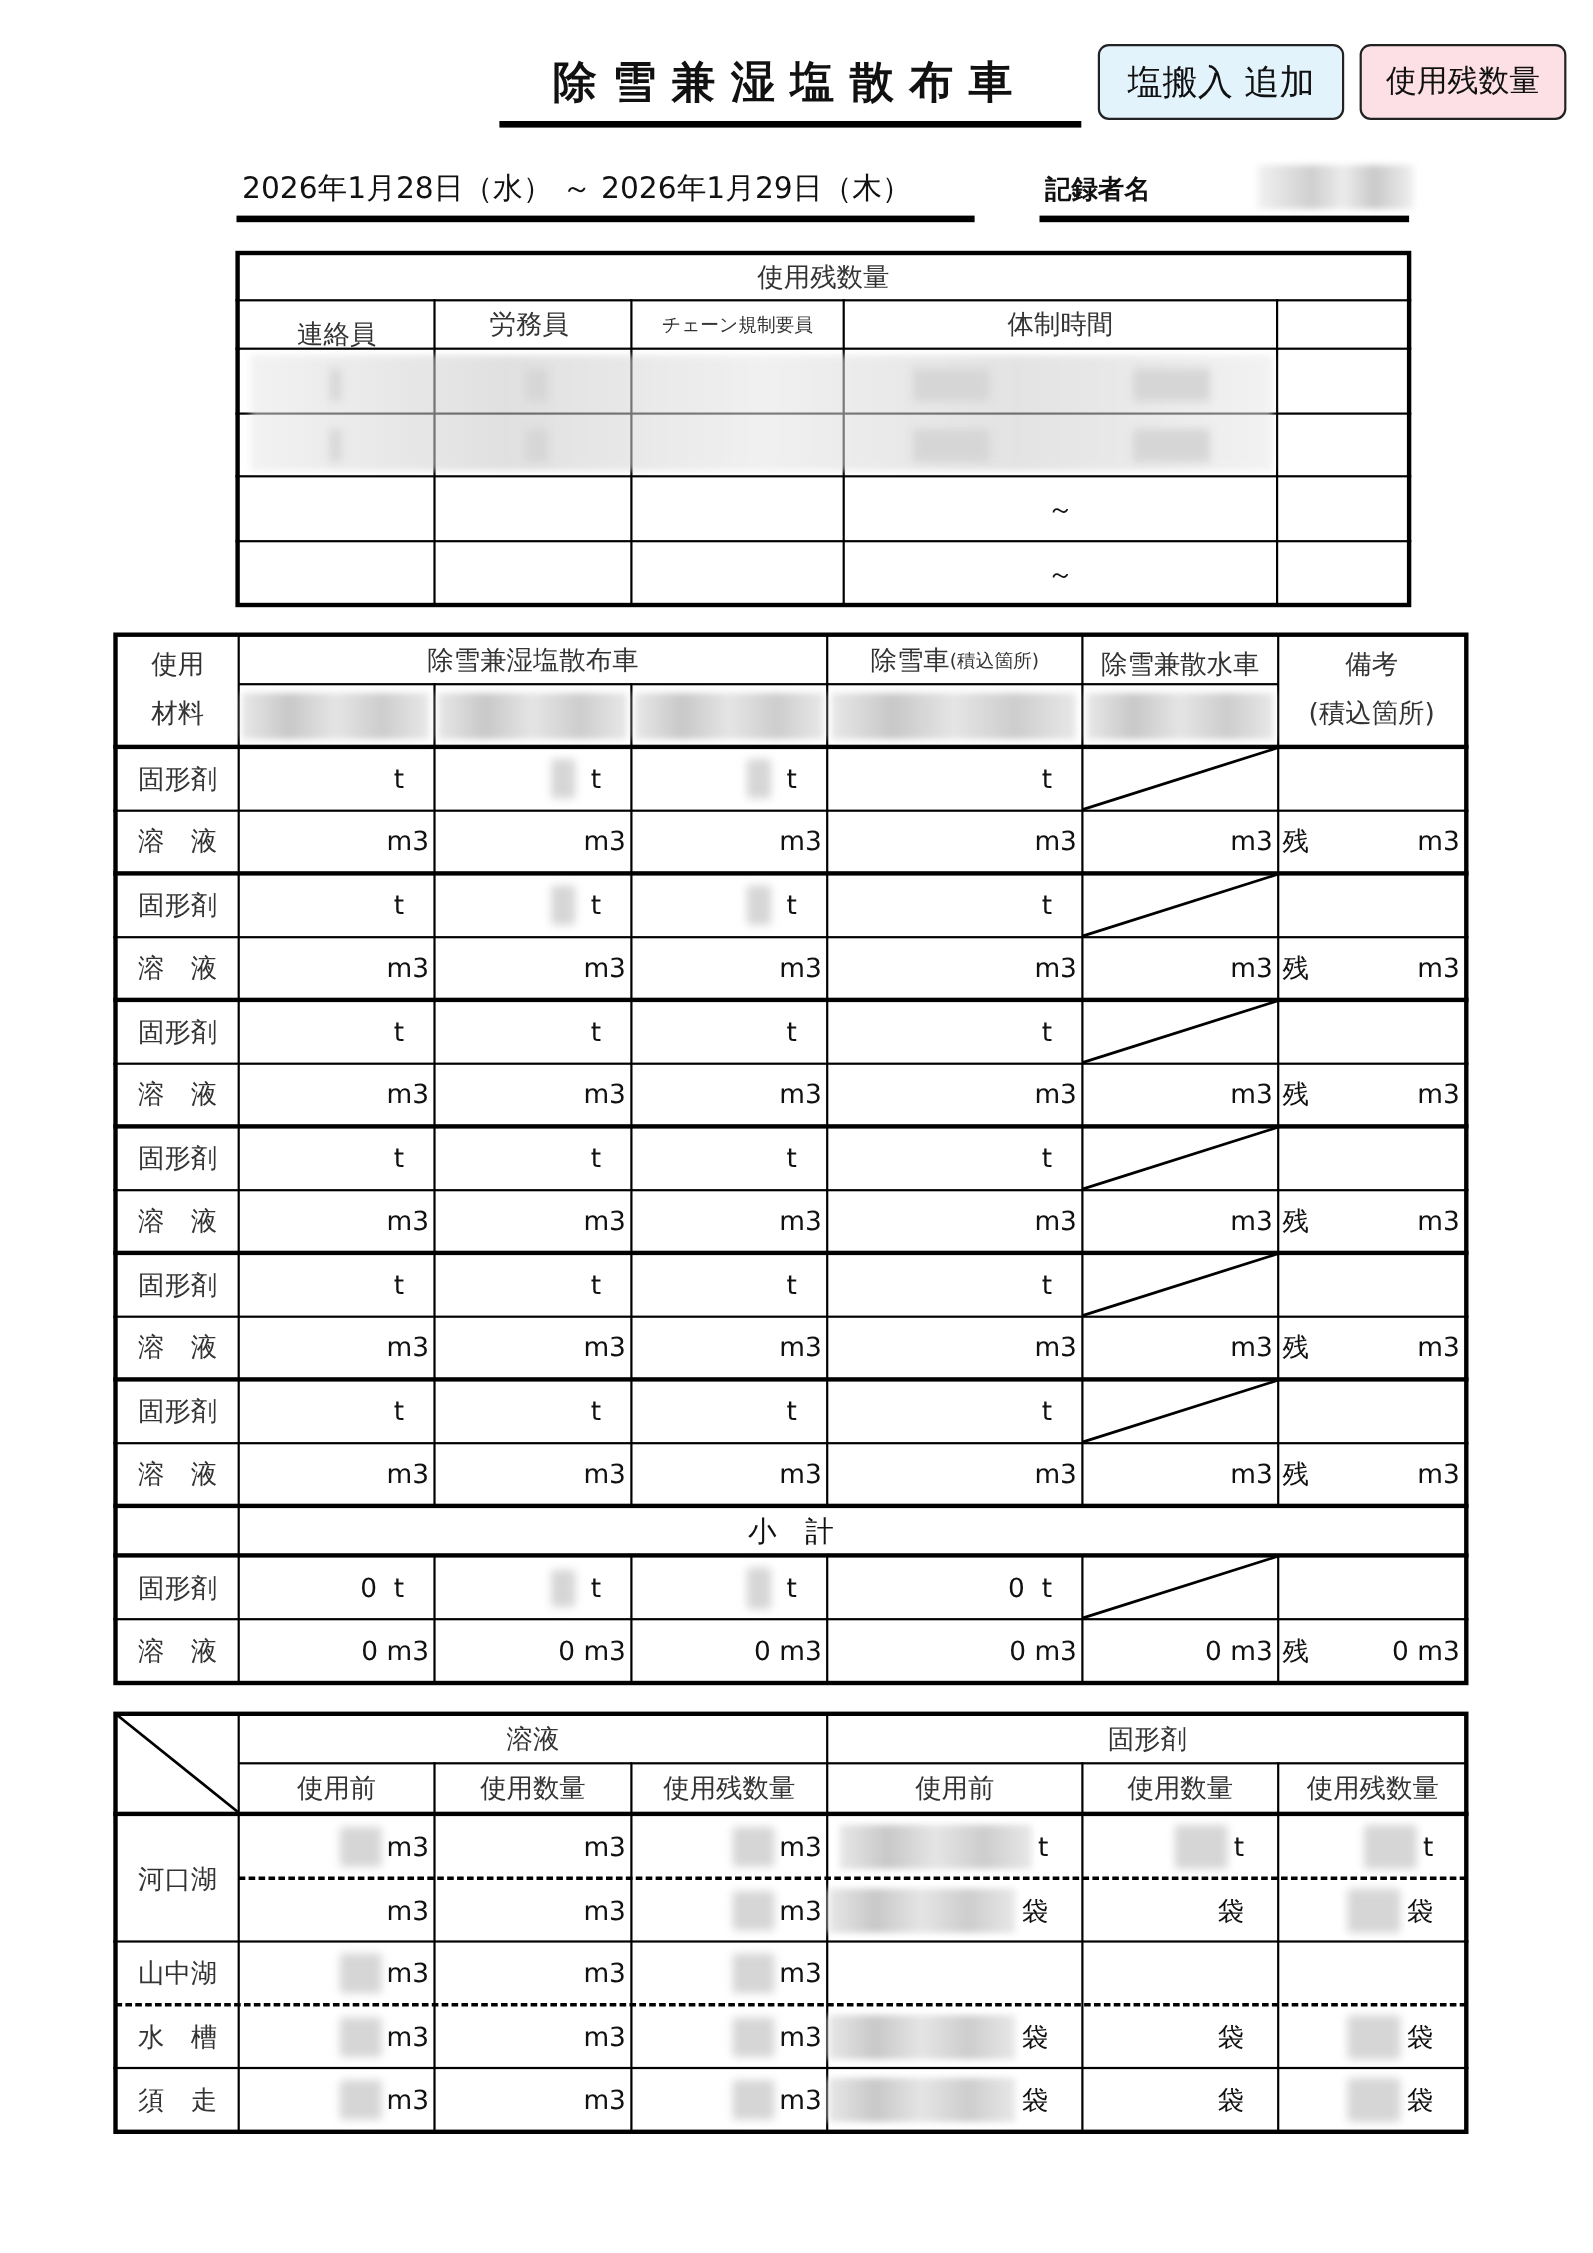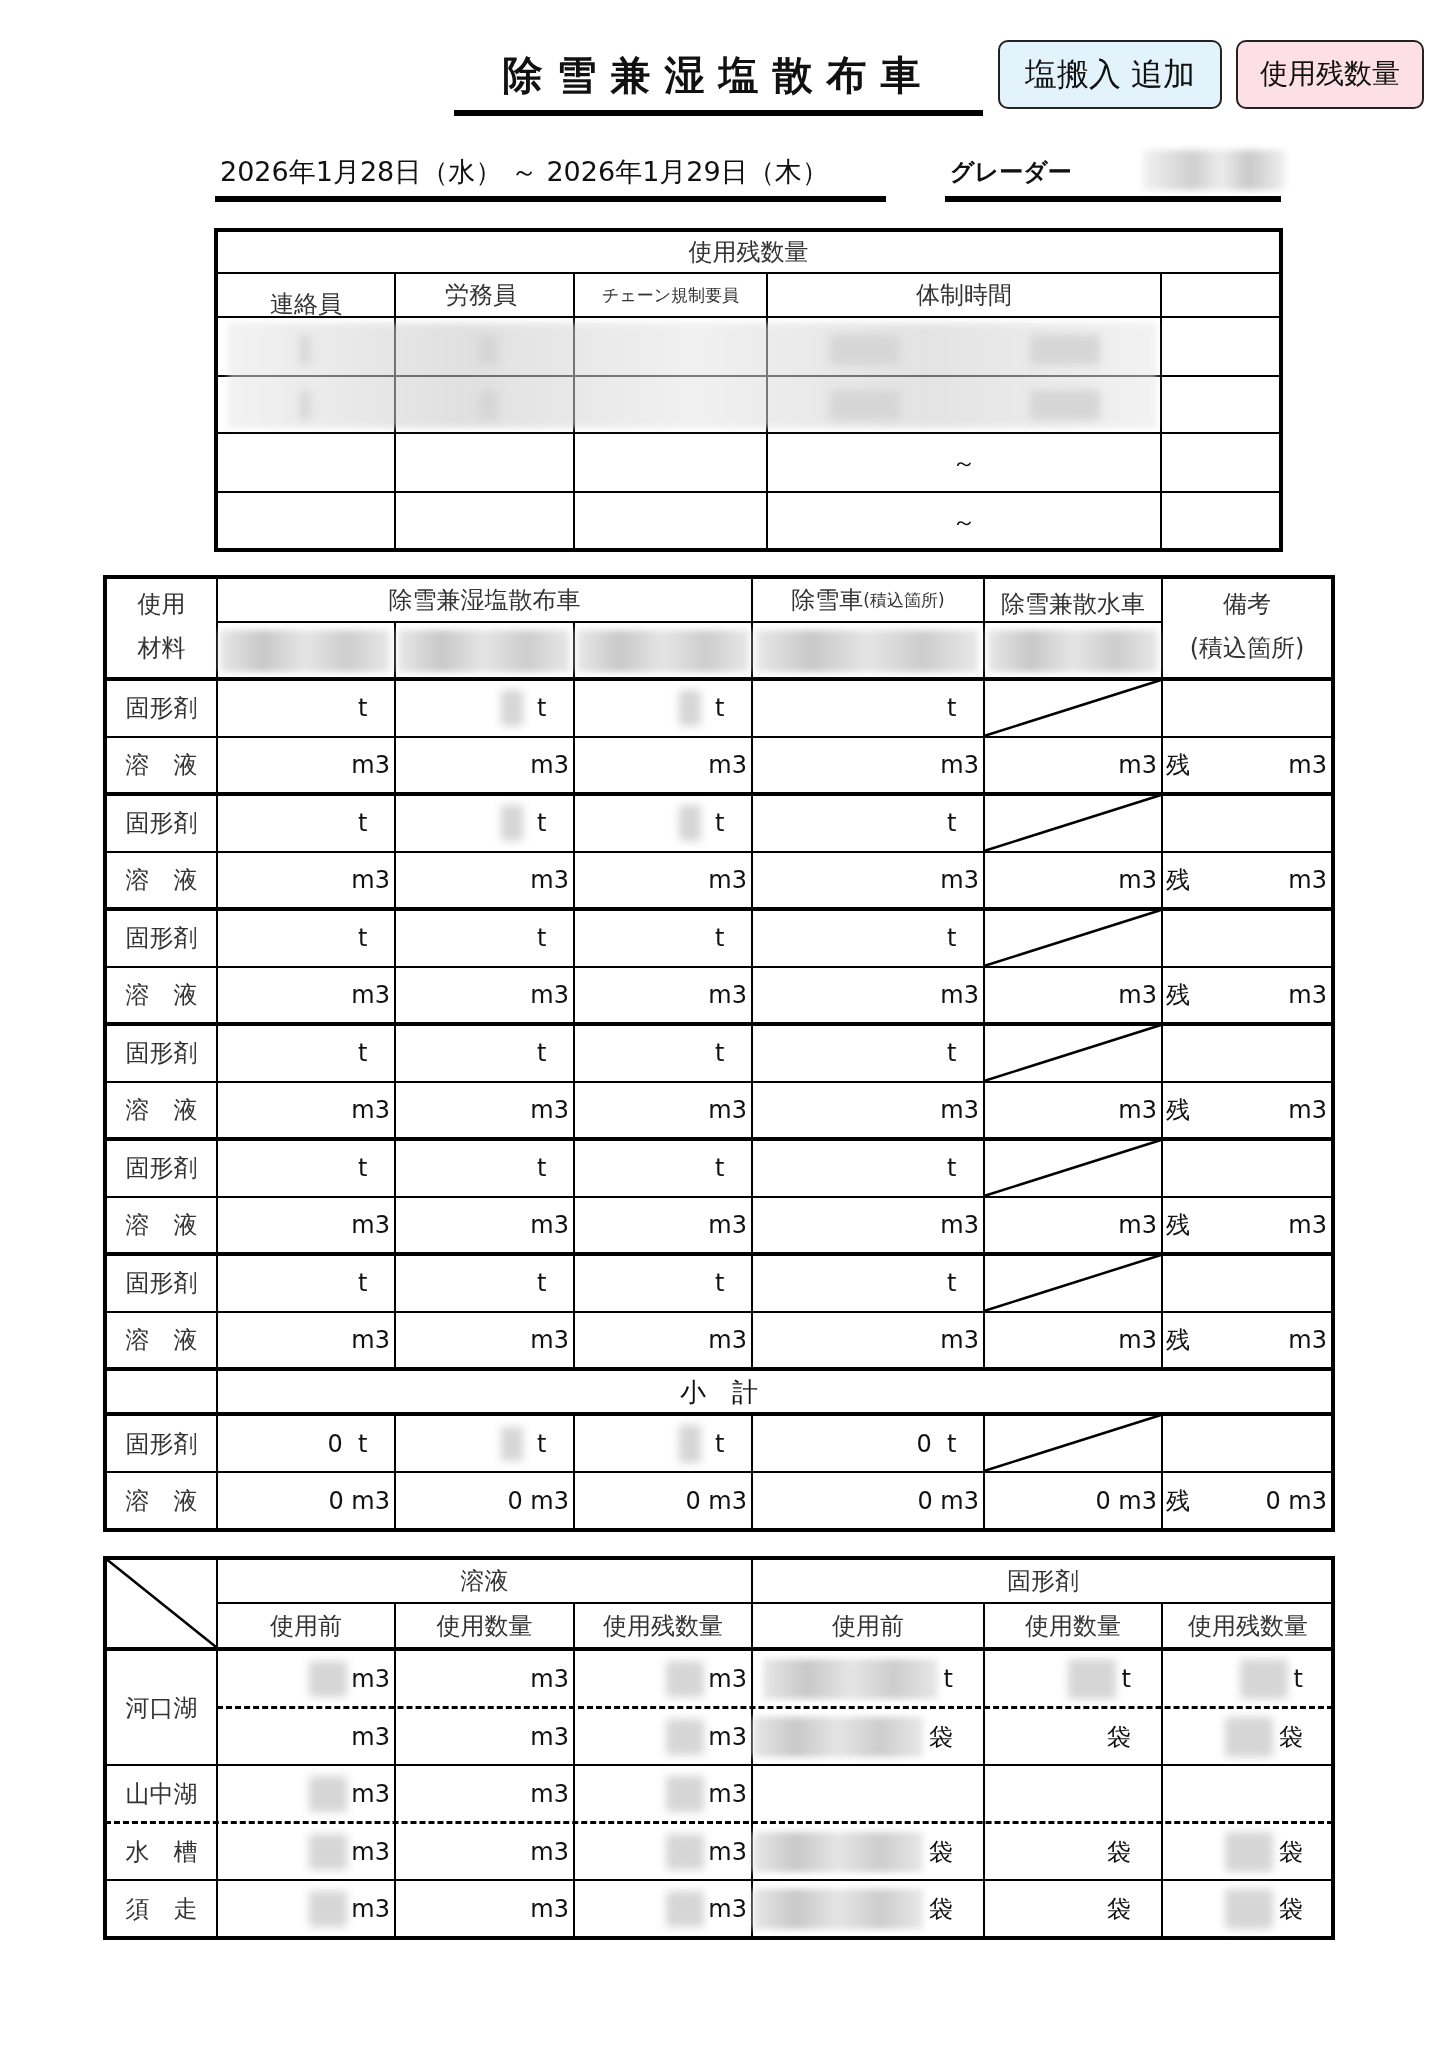--- a/index.html
+++ b/index.html
@@ -37,21 +37,21 @@
 </head>
 <body>
 
 <div class="abs title">除雪兼湿塩散布車</div>
 <div class="abs title-line"></div>
 <div class="abs btn btn-add">塩搬入 追加</div>
 <div class="abs btn btn-protect">使用残数量</div>
 
 <div class="abs date-text">2026年1月28日（水） ～ 2026年1月29日（木）</div>
 <div class="abs date-line"></div>
-<div class="abs rec-label">グレーダー</div>
+<div class="abs rec-label">記録者名</div>
 <div class="abs rec-name"></div>
 <div class="abs rec-line"></div>
 
 <div class="abs box" style="left:214px;top:228px;width:1069px;height:324px;">
 </div>
 <div>
 
   <div class="hl" style="left:214px;top:272px;width:1069px;"></div>
   <div class="hl" style="left:214px;top:316px;width:1069px;"></div>
   <div class="hl" style="left:214px;top:375px;width:1069px;"></div>

